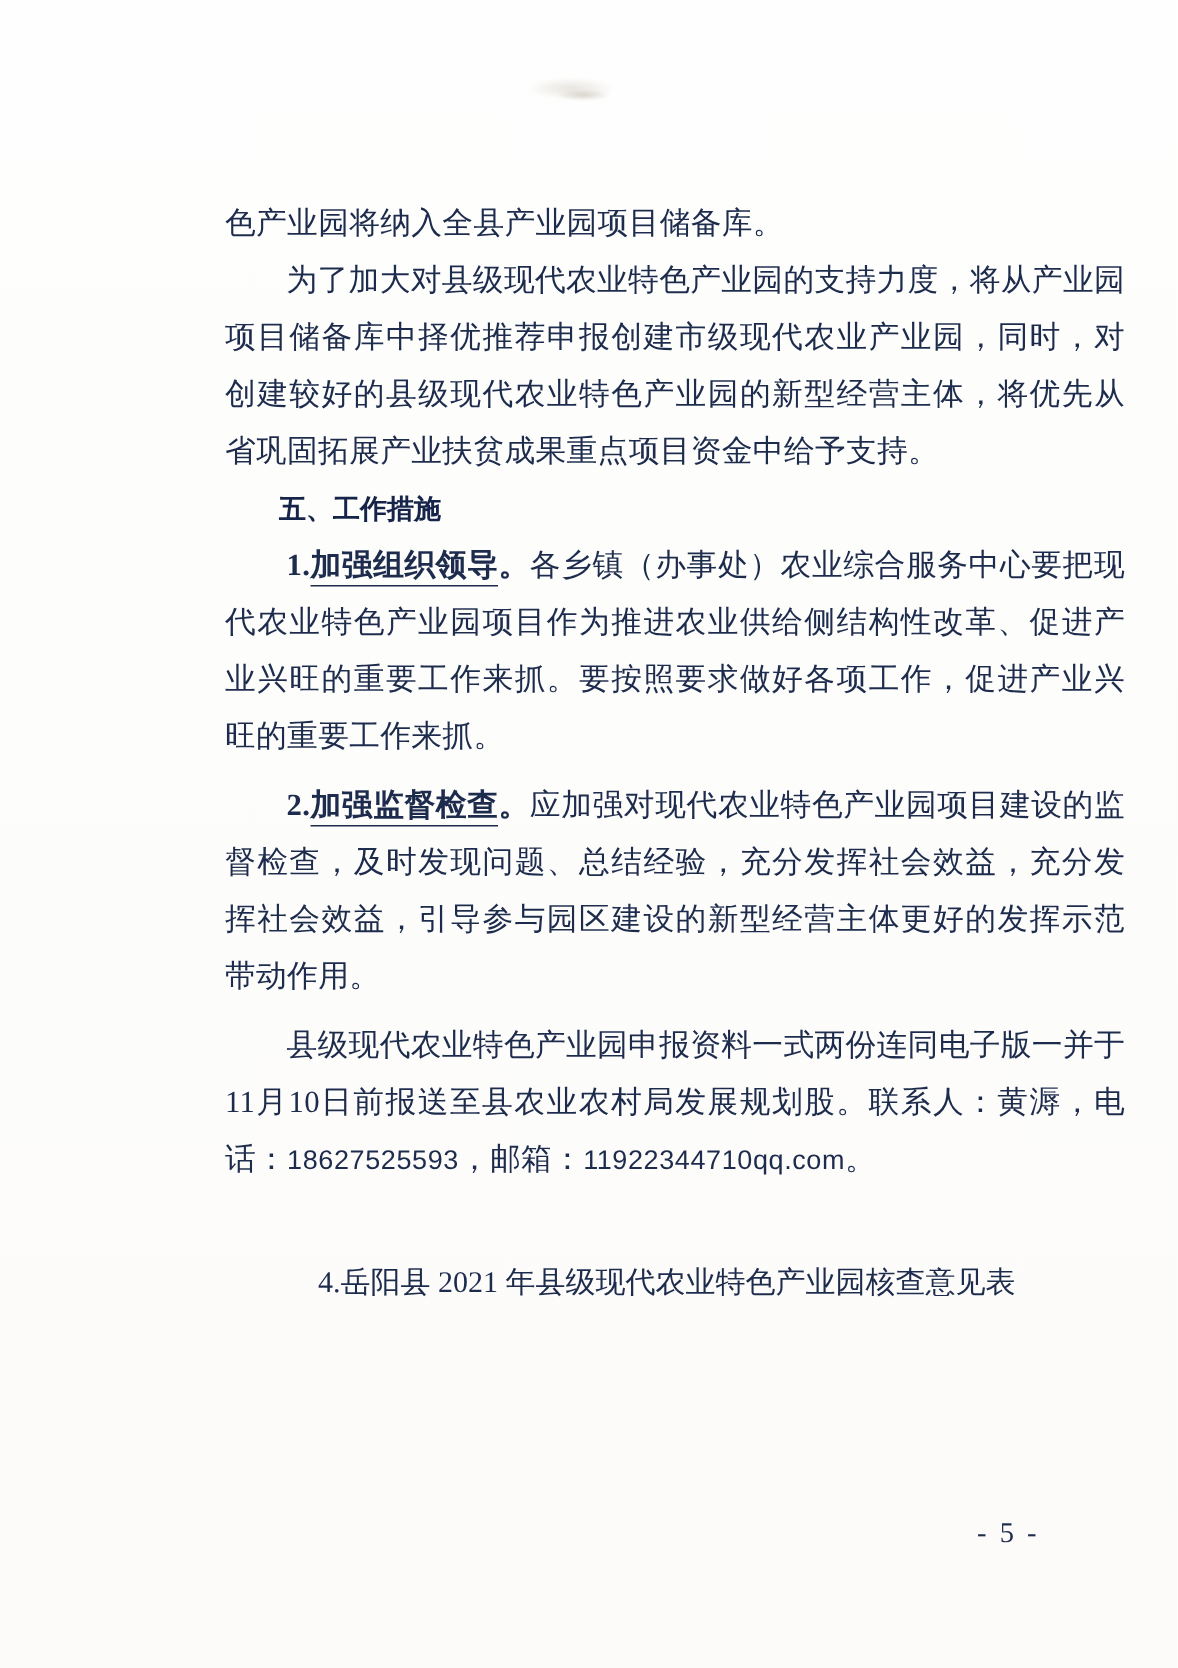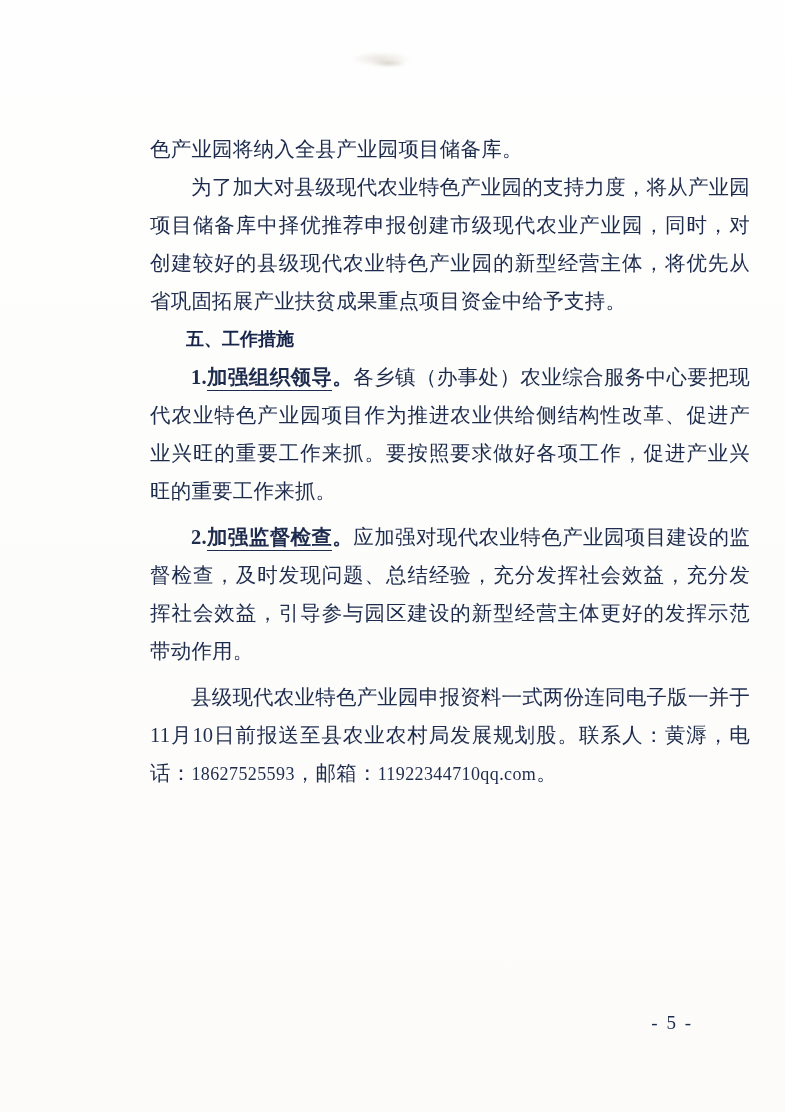--- a/index.html
+++ b/index.html
@@ -68,21 +68,21 @@
   }
   .b {
     font-weight: bold;
   }
   .u {
     border-bottom: 1.3px solid #1d2b4d;
     padding-bottom: 2px;
   }
   .gap-sm { height: 8px; }
   .mono {
-    font-family: Liberation Serif, serif;
+    font-family: Liberation Sans, sans-serif;
     font-size: 18px;
     letter-spacing: 0.4px;
   }
   .attach {
     margin-top: 44px;
   }
   .attach-line {
     font-size: 20px;
     line-height: 38px;
     color: #1d2b4d;
@@ -131,18 +131,19 @@
       <span class="b num">2.</span><span class="b u">加强监督检查</span><span class="b">。</span><span>应加强对现代农业特色产业园项目建设的监督检查，及时发现问题、总结经验，充分发挥社会效益，充分发挥社会效益，引导参与园区建设的新型经营主体更好的发挥示范带动作用。</span>
     </p>
 
     <div class="gap-sm"></div>
 
     <p class="p indent">
       <span>县级现代农业特色产业园申报资料一式两份连同电子版一并于11月10日前报送至县农业农村局发展规划股。联系人：黄溽，</span><span>电话：</span><span class="mono">18627525593</span><span>，</span><span>邮箱：</span><span class="mono">11922344710qq.com</span><span>。</span>
     </p>
 
     <div class="attach">
+      <div class="attach-line attach-rest">4.岳阳县 2021 年县级现代农业特色产业园核查意见表</div>
     </div>
 
   </div>
 
   <div class="page-number">- 5 -</div>
 </div>
 
 </body></html>

